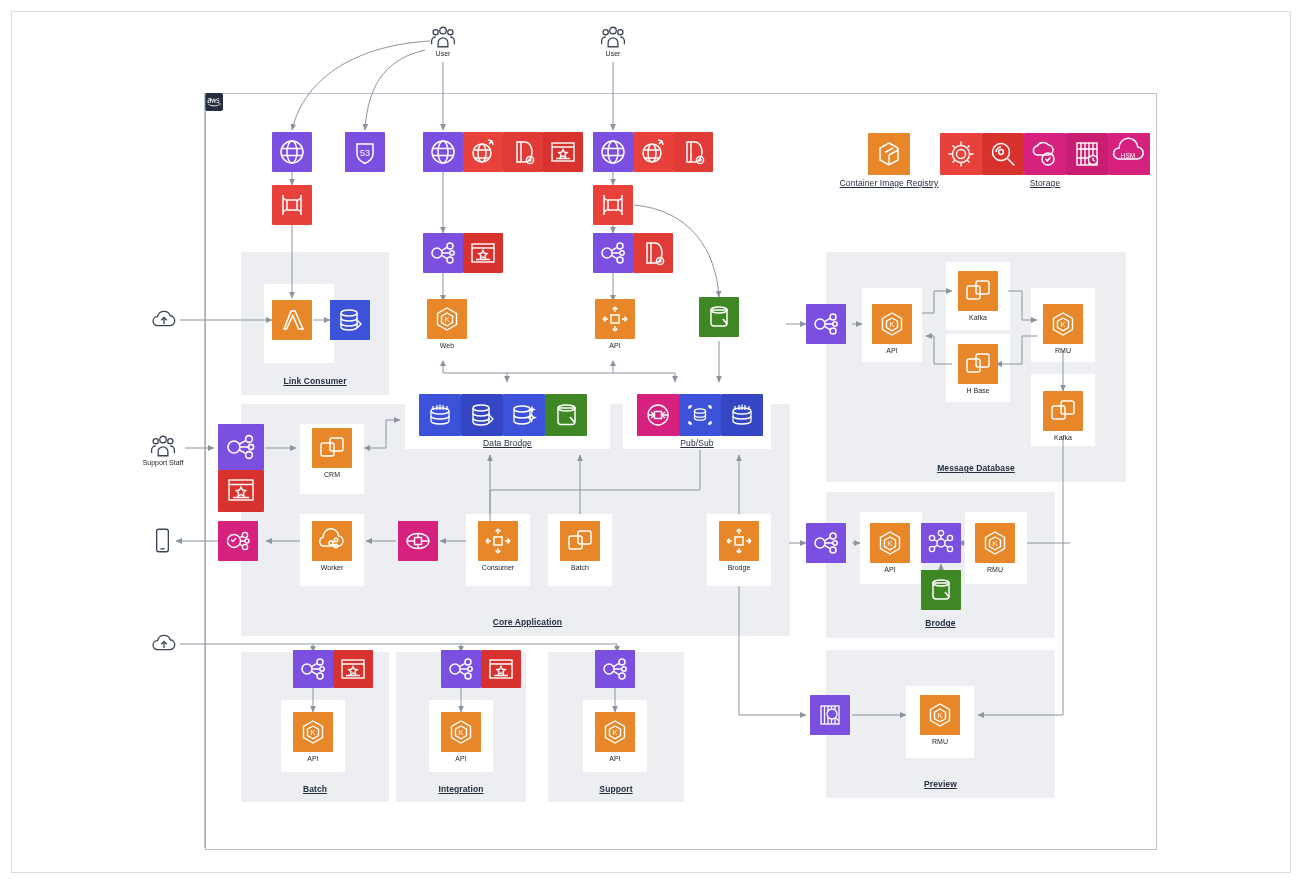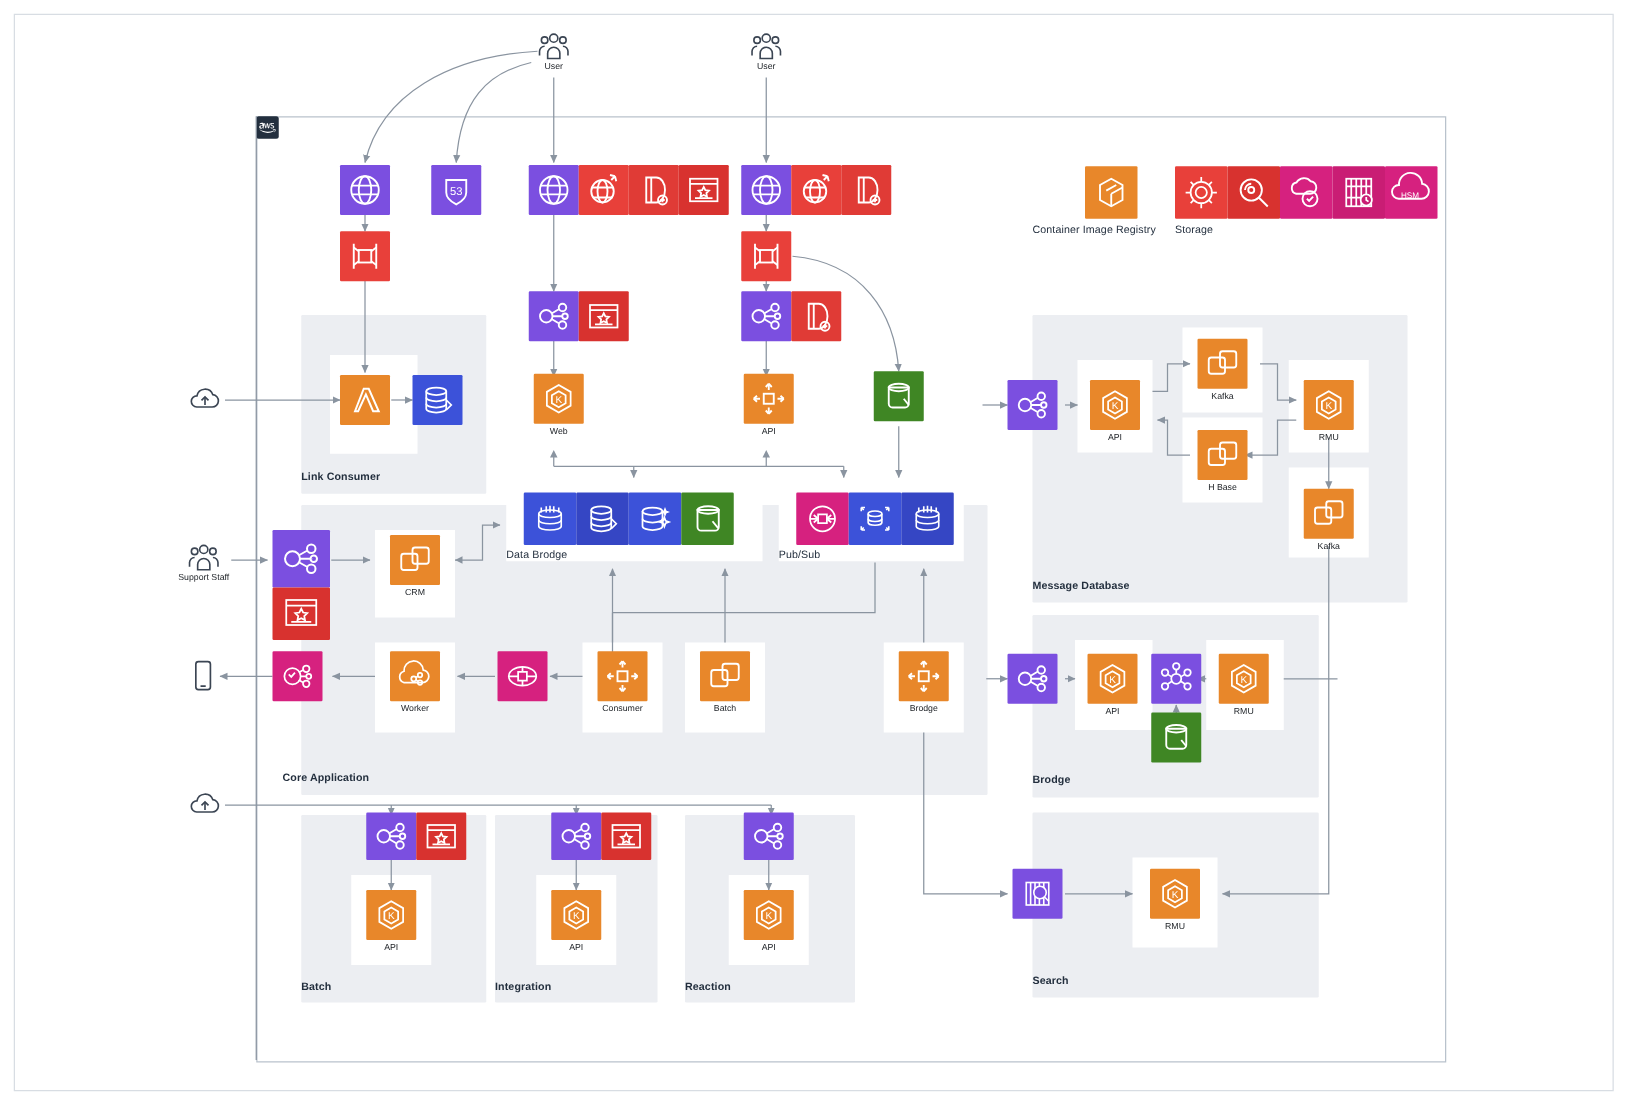--- a/index.html
+++ b/index.html
@@ -9,22 +9,22 @@
 
   
   .page-frame{position:absolute;border:1px solid #d8dde3;background:#fff;}
   .cloud-frame{position:absolute;border:1px solid #b9c2cc;background:transparent;}
   .aws-badge{position:absolute;width:18px;height:18px;background:#232f3e;border-radius:2px;
              display:flex;align-items:center;justify-content:center;}
   .aws-badge svg{width:14px;height:10px;display:block;}
 
   
   .group{position:absolute;background:#eceef2;border-radius:1px;}
-  .group-label{position:absolute;left:0;right:0;
-               font-size:8.5px;font-weight:bold;color:#232f3e;letter-spacing:.1px;}
+  .group-label{position:absolute;left:0;right:0;text-align:center;
+               font-size:8.5px;font-weight:bold;color:#232f3e;letter-spacing:.1px;text-decoration:underline;}
   .subbox{position:absolute;background:#ffffff;}
 
   
   .node{position:absolute;}
   .tile{position:absolute;display:block;border-radius:1px;overflow:hidden;}
   .tile svg{display:block;width:100%;height:100%;}
   .nlabel{position:absolute;left:-24px;right:-24px;text-align:center;
           font-size:7px;color:#1b1f24;white-space:nowrap;}
 
   
@@ -56,39 +56,39 @@
       <path d="M35.1 20.76c-4.02 2.97-9.86 4.55-14.88 4.55-7.04 0-13.38-2.6-18.18-6.94-.38-.34-.04-.8.41-.54 5.18 3.01 11.58 4.83 18.2 4.83 4.46 0 9.36-.93 13.87-2.84.68-.29 1.25.44.58.94z"></path>
       <path d="M36.78 18.85c-.51-.66-3.4-.31-4.7-.16-.39.05-.45-.29-.1-.54 2.3-1.62 6.08-1.15 6.52-.61.44.55-.12 4.34-2.28 6.15-.33.28-.65.13-.5-.24.48-1.22 1.57-3.94 1.06-4.6z"></path>
     </g>
       </svg>
   </div>
 
   <div class="group" style="left:241px;top:252px;width:148px;height:143px;"></div>
   <div class="group-label" style="left:241px;top:376px;width:148px;">Link Consumer</div>
 
   <div class="group" style="left:241px;top:404px;width:549px;height:232px;"></div>
-  <div class="group-label" style="left:226px;top:617px;width:573px;">Core Application</div>
+  <div class="group-label" style="left:241px;top:617px;width:573px;">Core Application</div>
 
   <div class="group" style="left:826px;top:252px;width:300px;height:230px;"></div>
   <div class="group-label" style="left:826px;top:463px;width:300px;">Message Database</div>
 
   <div class="group" style="left:826px;top:492px;width:229px;height:146px;"></div>
   <div class="group-label" style="left:826px;top:618px;width:229px;">Brodge</div>
 
   <div class="group" style="left:826px;top:650px;width:229px;height:148px;"></div>
-  <div class="group-label" style="left:826px;top:779px;width:229px;">Search</div>
+  <div class="group-label" style="left:826px;top:779px;width:229px;">Preview</div>
 
   <div class="group" style="left:241px;top:652px;width:148px;height:150px;"></div>
   <div class="group-label" style="left:241px;top:784px;width:148px;">Batch</div>
 
   <div class="group" style="left:396px;top:652px;width:130px;height:150px;"></div>
   <div class="group-label" style="left:396px;top:784px;width:130px;">Integration</div>
 
   <div class="group" style="left:548px;top:652px;width:136px;height:150px;"></div>
-  <div class="group-label" style="left:548px;top:784px;width:136px;">Reaction</div>
+  <div class="group-label" style="left:548px;top:784px;width:136px;">Support</div>
 
   <div class="subbox" style="left:264px;top:284px;width:70px;height:79px;"></div>
   <div class="subbox" style="left:415px;top:285px;width:64px;height:78px;"></div>
   <div class="subbox" style="left:583px;top:285px;width:64px;height:78px;"></div>
   <div class="subbox" style="left:405px;top:384px;width:205px;height:65px;"></div>
   <div class="subbox" style="left:623px;top:384px;width:148px;height:65px;"></div>
   <div class="subbox" style="left:300px;top:424px;width:64px;height:70px;"></div>
   <div class="subbox" style="left:300px;top:514px;width:64px;height:72px;"></div>
   <div class="subbox" style="left:466px;top:514px;width:64px;height:72px;"></div>
   <div class="subbox" style="left:548px;top:514px;width:64px;height:72px;"></div>

